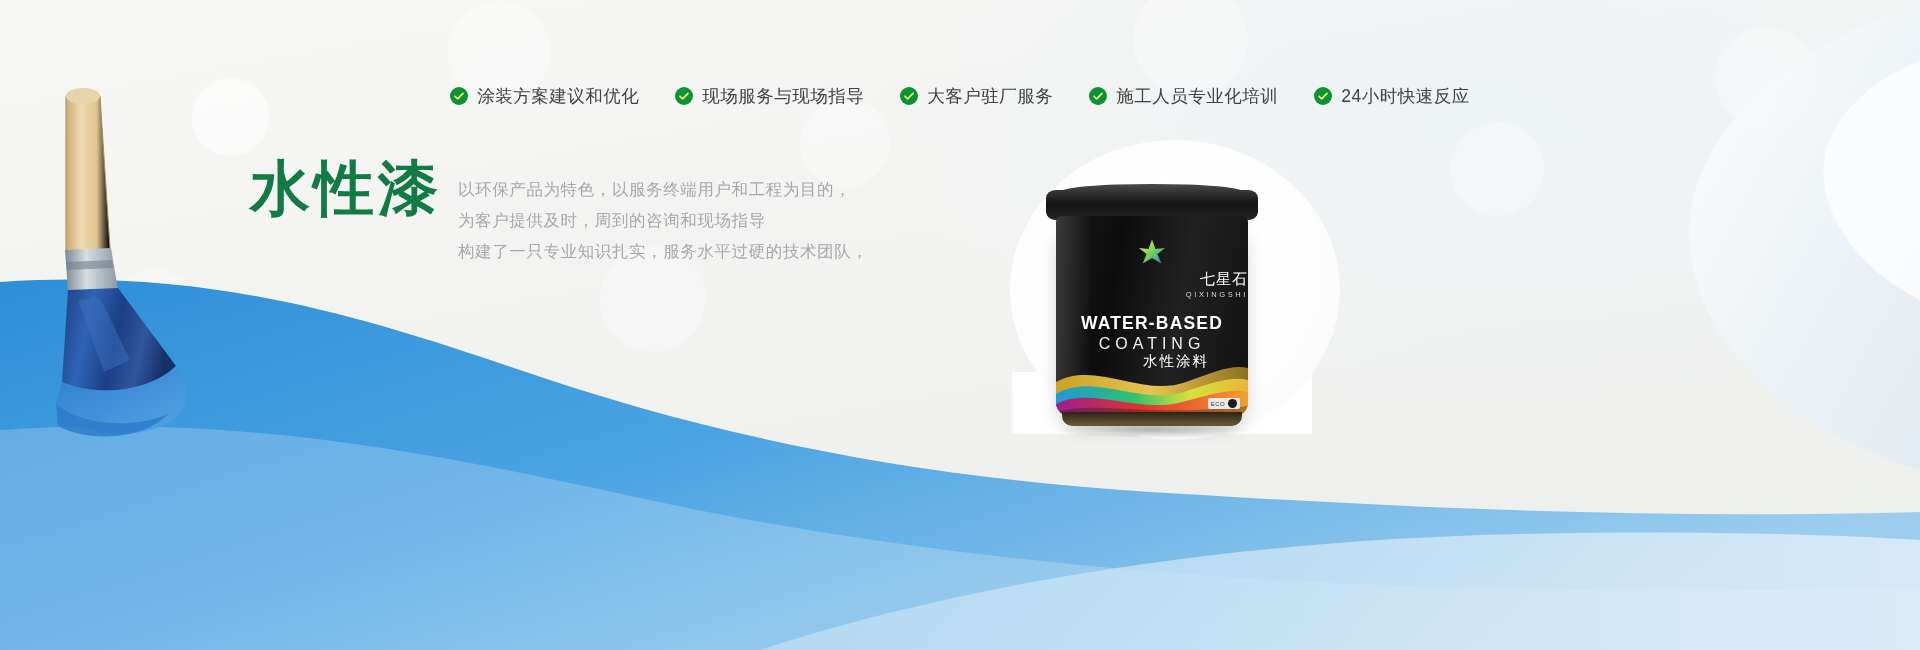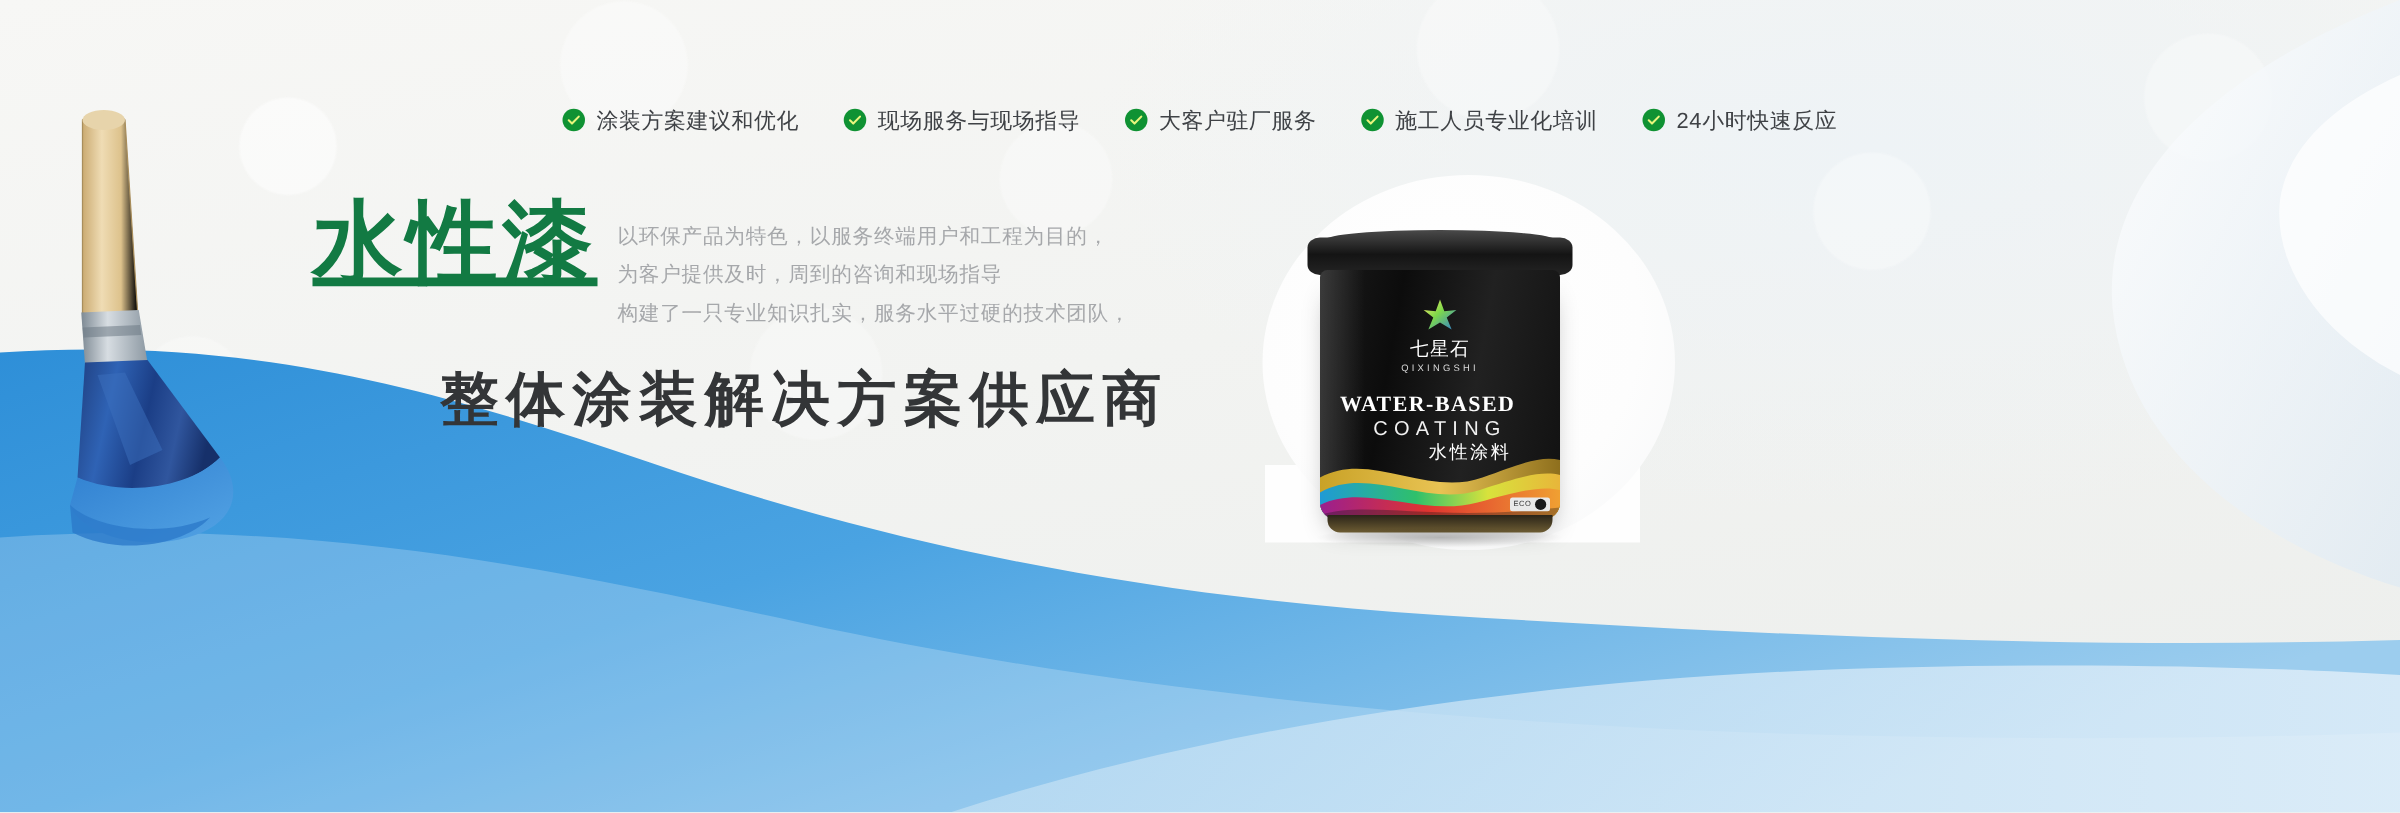--- a/index.html
+++ b/index.html
@@ -49,25 +49,24 @@
   .feature-label {
     font-size:17.5px; color:#3f4246; letter-spacing:.5px; white-space:nowrap;
   }
 
   
   #headline-row {
     position:absolute; left:250px; top:158px;
     display:flex; align-items:flex-start;
   }
   #headline {
-    font-size:72px; line-height:1.02;
+    font-size:60px; line-height:1.02;
     color:#127a43; font-weight:bold;
     letter-spacing:4px;
     white-space:nowrap;
-    text-decoration:underline;
   }
   #paragraph {
     margin-left:16px; padding-top:16px;
     font-size:16.5px; line-height:31px;
     color:#a6a8ab; letter-spacing:.6px;
     white-space:nowrap;
   }
   #subheadline {
     position:absolute; left:352px; top:288px;
     font-size:47px; font-weight:bold; letter-spacing:6px;
@@ -95,27 +94,27 @@
     position:absolute; left:24px; top:26px; width:192px; height:200px;
     border-radius:6px 6px 14px 14px;
     background:linear-gradient(100deg,#1b1b1b 0%,#0c0c0c 30%,#212121 62%,#111 100%);
     overflow:hidden;
     box-shadow:0 14px 22px -10px rgba(0,0,0,.45);
   }
   .b-shine {
     position:absolute; left:0; top:0; width:36px; height:100%;
     background:linear-gradient(90deg,rgba(255,255,255,.14),rgba(255,255,255,0));
   }
-  .logo-block { position:absolute; left:0; top:22px; width:100%; text-align:center; }
+  .logo-block { position:absolute; left:0; top:22px; width:100%; text-align:right; }
   .star { display:block; margin:0 auto 2px; }
   .brand-cn { font-size:15px; color:#fff; letter-spacing:1px; }
   .brand-en { font-size:7.5px; color:#d9d9d9; letter-spacing:2.6px; margin-top:1px; }
   .prod-en {
-    position:absolute; left:16px; top:97px; width:100%; text-align:left;
-    font-size:17.5px; font-weight:bold; color:#fff; letter-spacing:1.2px;font-family:Liberation Serif, serif;
+    position:absolute; left:0; top:97px; width:100%; text-align:center;
+    font-size:17.5px; font-weight:bold; color:#fff; letter-spacing:1.2px;
   }
   .prod-en2 {
     position:absolute; left:0; top:119px; width:100%; text-align:center;
     font-size:16px; color:#f0f0f0; letter-spacing:5px;
   }
   .prod-cn {
     position:absolute; left:0; top:136px; width:100%; text-align:center;
     font-size:14.5px; color:#fff; letter-spacing:2px;margin-left:24px;
   }
   .wave { position:absolute; left:0; bottom:0; width:100%; height:74px; }
@@ -268,21 +267,20 @@
 
   <div id="headline-row">
     <div id="headline">水性漆</div>
     <div id="paragraph">
       <div>以环保产品为特色，以服务终端用户和工程为目的，</div>
       <div>为客户提供及时，周到的咨询和现场指导</div>
       <div>构建了一只专业知识扎实，服务水平过硬的技术团队，</div>
     </div>
   </div>
 
-  <div id="subheadline">整体涂装解决方案供应商</div>
 
   <div id="bucket-wrap">
     <div id="bucket-disc"></div>
 
     <div id="bucket">
       <div class="b-lid-top"></div>
       <div class="b-lid"></div>
 
       <div class="b-body">
         <div class="b-shine"></div>

